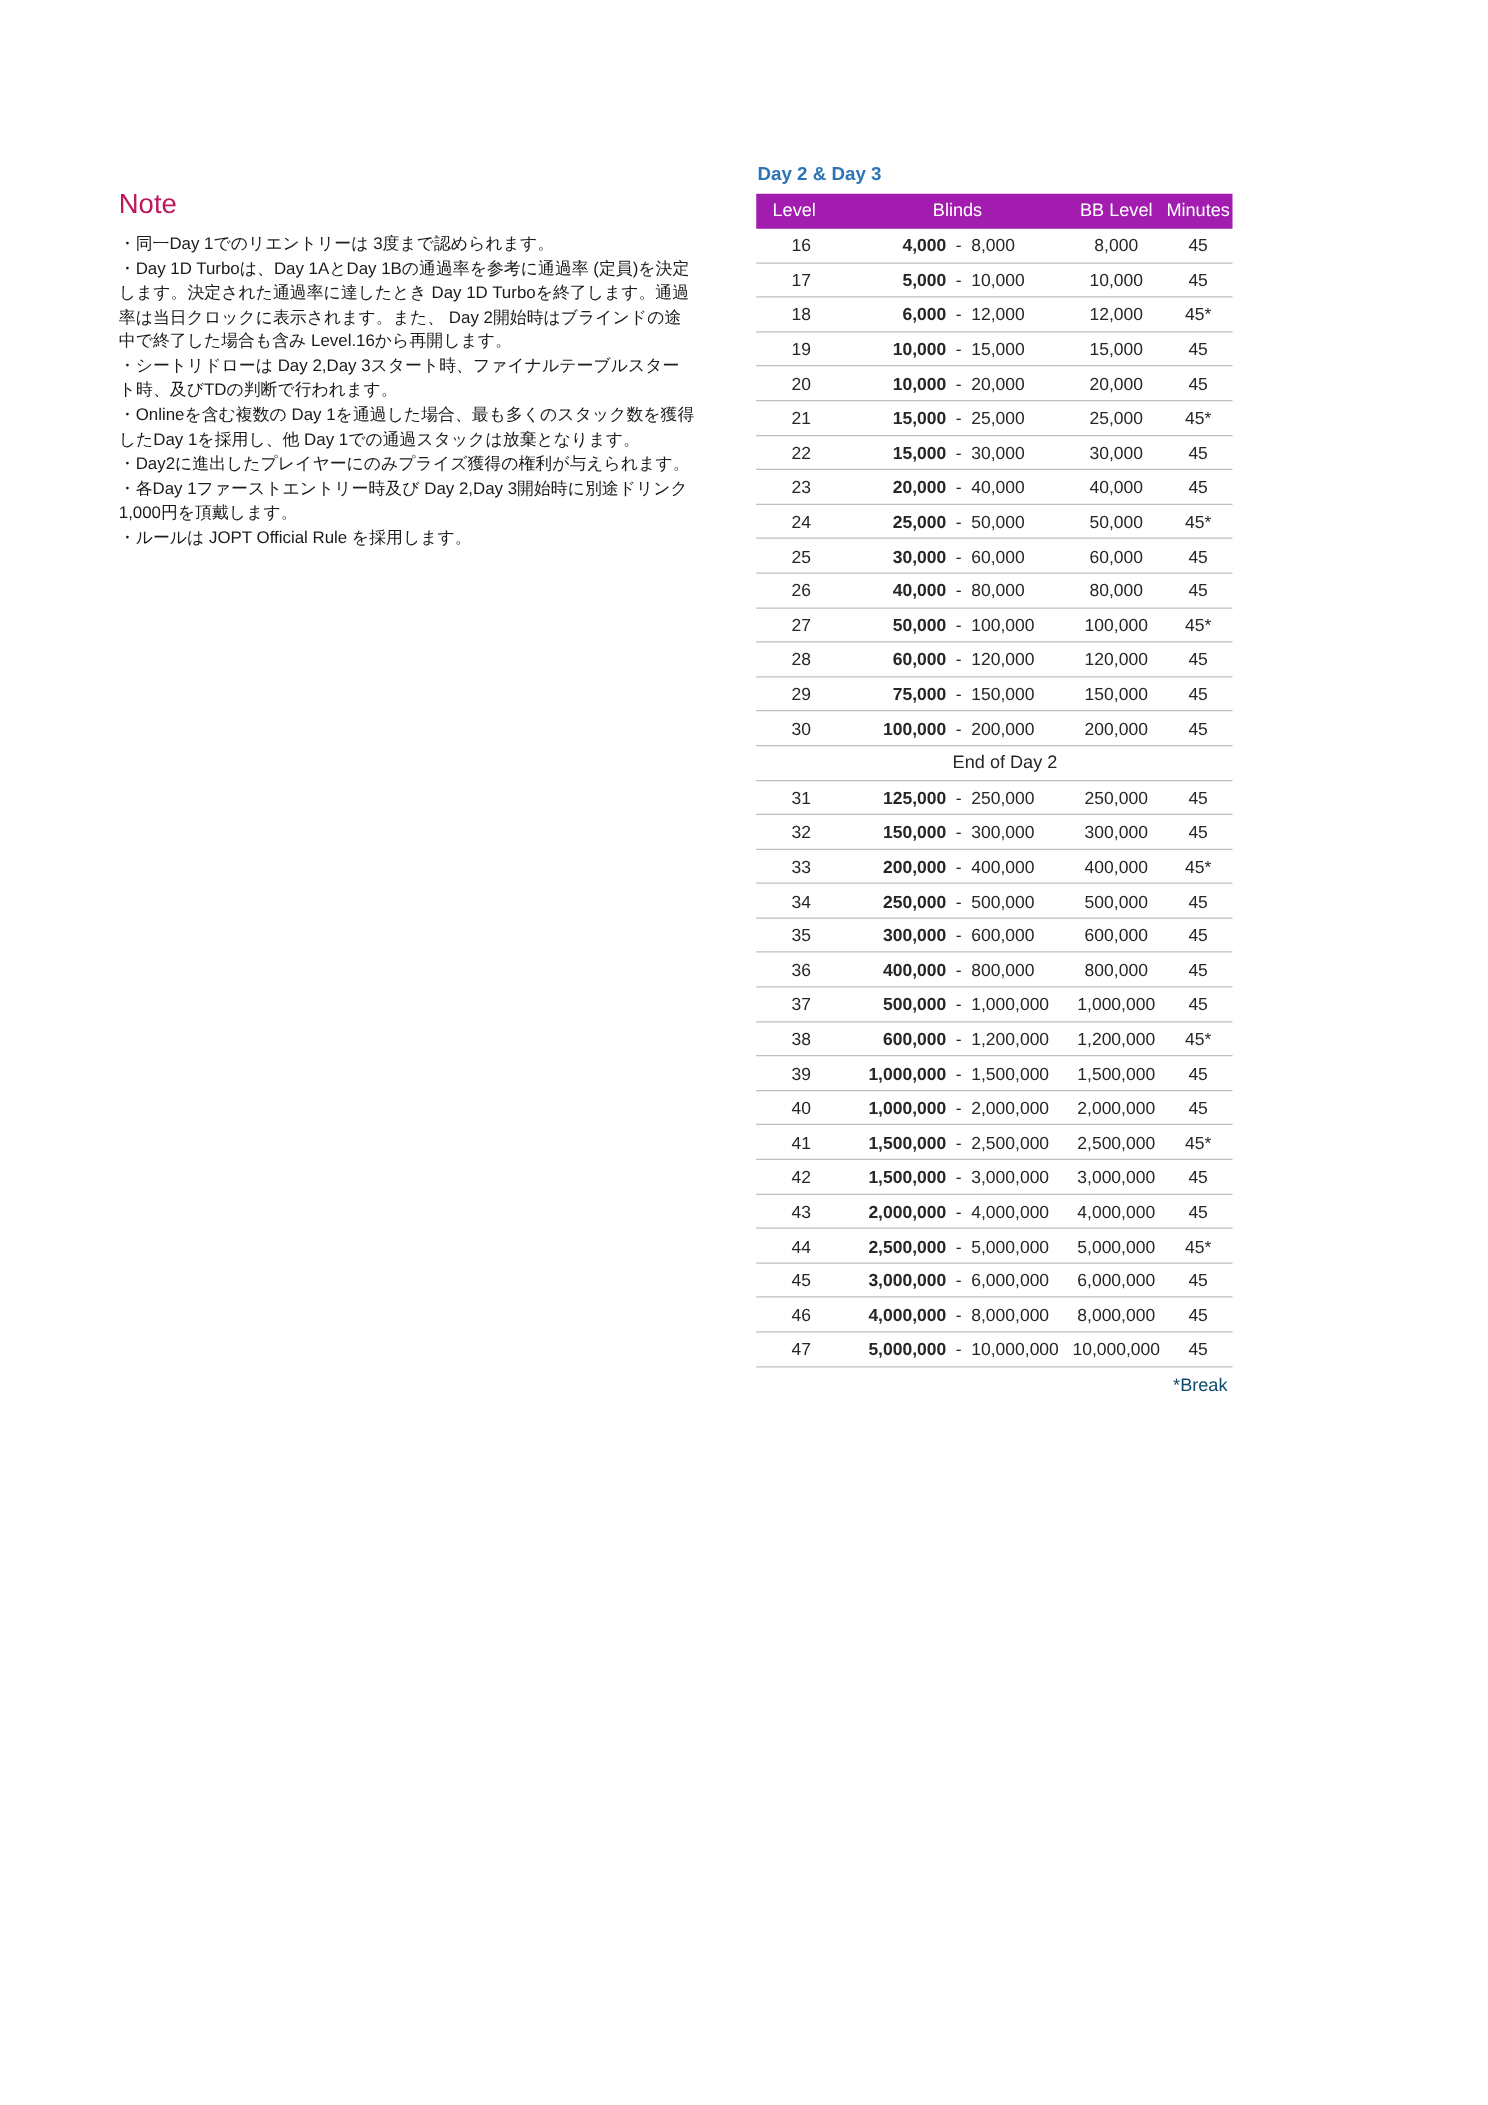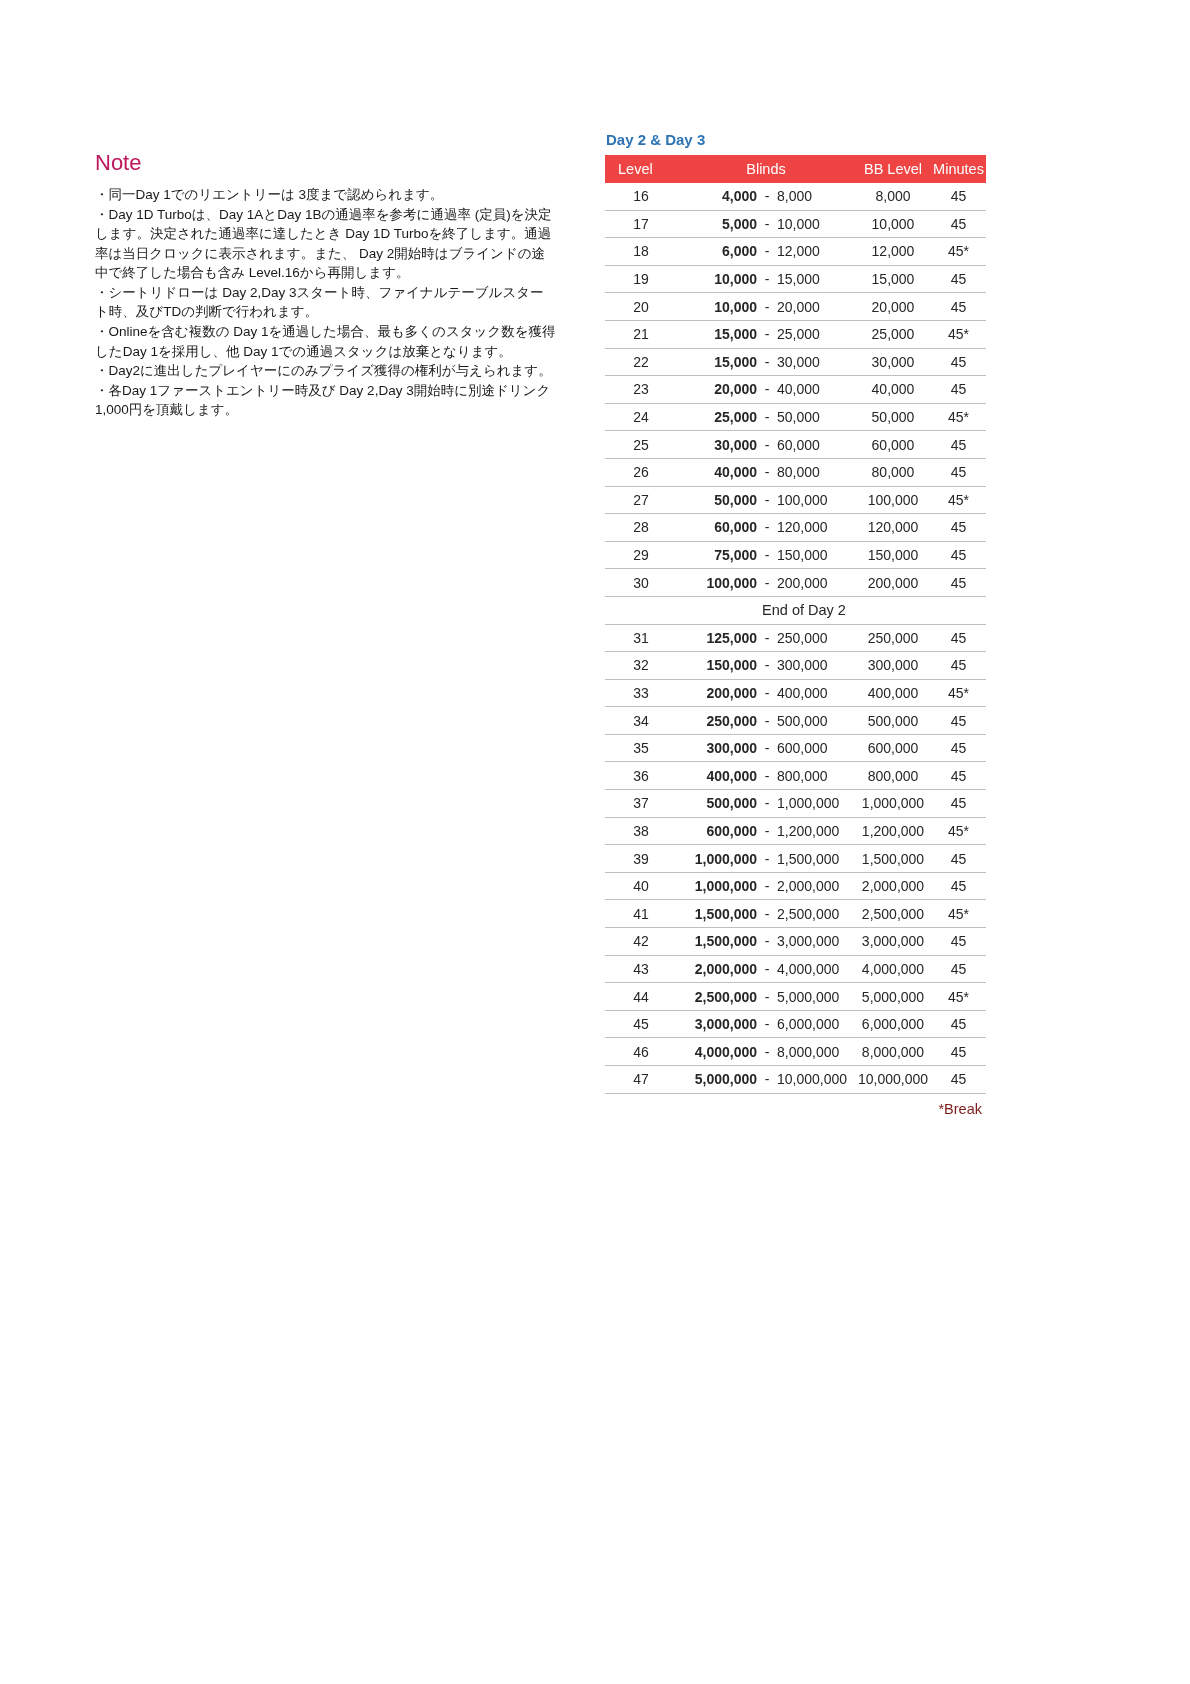--- a/index.html
+++ b/index.html
@@ -27,21 +27,21 @@
 
   
   .tbl-block { position:absolute; left:605px; top:131px; width:381px; }
   .tbl-title {
     font-size:15px; color:#2E74B5;
     margin:0 0 7px 1px; font-weight:700;
   }
   .tbl-header {
     display:flex; align-items:center;
     height:28px; box-sizing:border-box;
-    background:#ef4444; color:#ffffff;
+    background:#a21caf; color:#ffffff;
     font-size:14.5px;
   }
   .col-level   { width:72px;  box-sizing:border-box; }
   .col-blinds  { width:178px; box-sizing:border-box; }
   .col-ante    { width:76px;  box-sizing:border-box; }
   .col-min     { width:55px;  box-sizing:border-box; }
   .hdr-level   { padding-left:13px; text-align:left; }
   .hdr-center  { text-align:center; }
 
   .tbl-row {
@@ -61,37 +61,38 @@
   .sep-row {
     display:flex; align-items:center;
     height:27.6px; box-sizing:border-box;
     border-bottom:1px solid #BFBFBF;
     font-size:14.5px; color:#262626;
   }
   .sep-label { width:254px; text-align:center; }
 
   .tbl-footnote {
     margin-top:7px; padding-right:4px;
-    text-align:right; font-size:14.5px; color:#7f1d1d;
+    text-align:right; font-size:14.5px; color:#0c4a6e;
   }
 </style>
 </head>
 <body>
 
 <div class="page">
 
   <div class="note-block">
     <h2 class="note-heading">Note</h2>
     <div>
         <p class="note-item">・同一Day 1でのリエントリーは 3度まで認められます。</p>
         <p class="note-item">・Day 1D Turboは、Day 1AとDay 1Bの通過率を参考に通過率 (定員)を決定します。決定された通過率に達したとき Day 1D Turboを終了します。通過率は当日クロックに表示されます。また、 Day 2開始時はブラインドの途中で終了した場合も含み Level.16から再開します。</p>
         <p class="note-item">・シートリドローは Day 2,Day 3スタート時、ファイナルテーブルスタート時、及びTDの判断で行われます。</p>
         <p class="note-item">・Onlineを含む複数の Day 1を通過した場合、最も多くのスタック数を獲得したDay 1を採用し、他 Day 1での通過スタックは放棄となります。</p>
         <p class="note-item">・Day2に進出したプレイヤーにのみプライズ獲得の権利が与えられます。</p>
         <p class="note-item">・各Day 1ファーストエントリー時及び Day 2,Day 3開始時に別途ドリンク 1,000円を頂戴します。</p>
+        <p class="note-item">・ルールは JOPT Official Rule を採用します。</p>
       </div>
   </div>
 
   <div class="tbl-block">
     <div class="tbl-title">Day 2 &amp; Day 3</div>
 
     <div class="tbl-header">
       <div class="col-level hdr-level">Level</div>
       <div class="col-blinds hdr-center">Blinds</div>
       <div class="col-ante hdr-center">BB Level</div>

